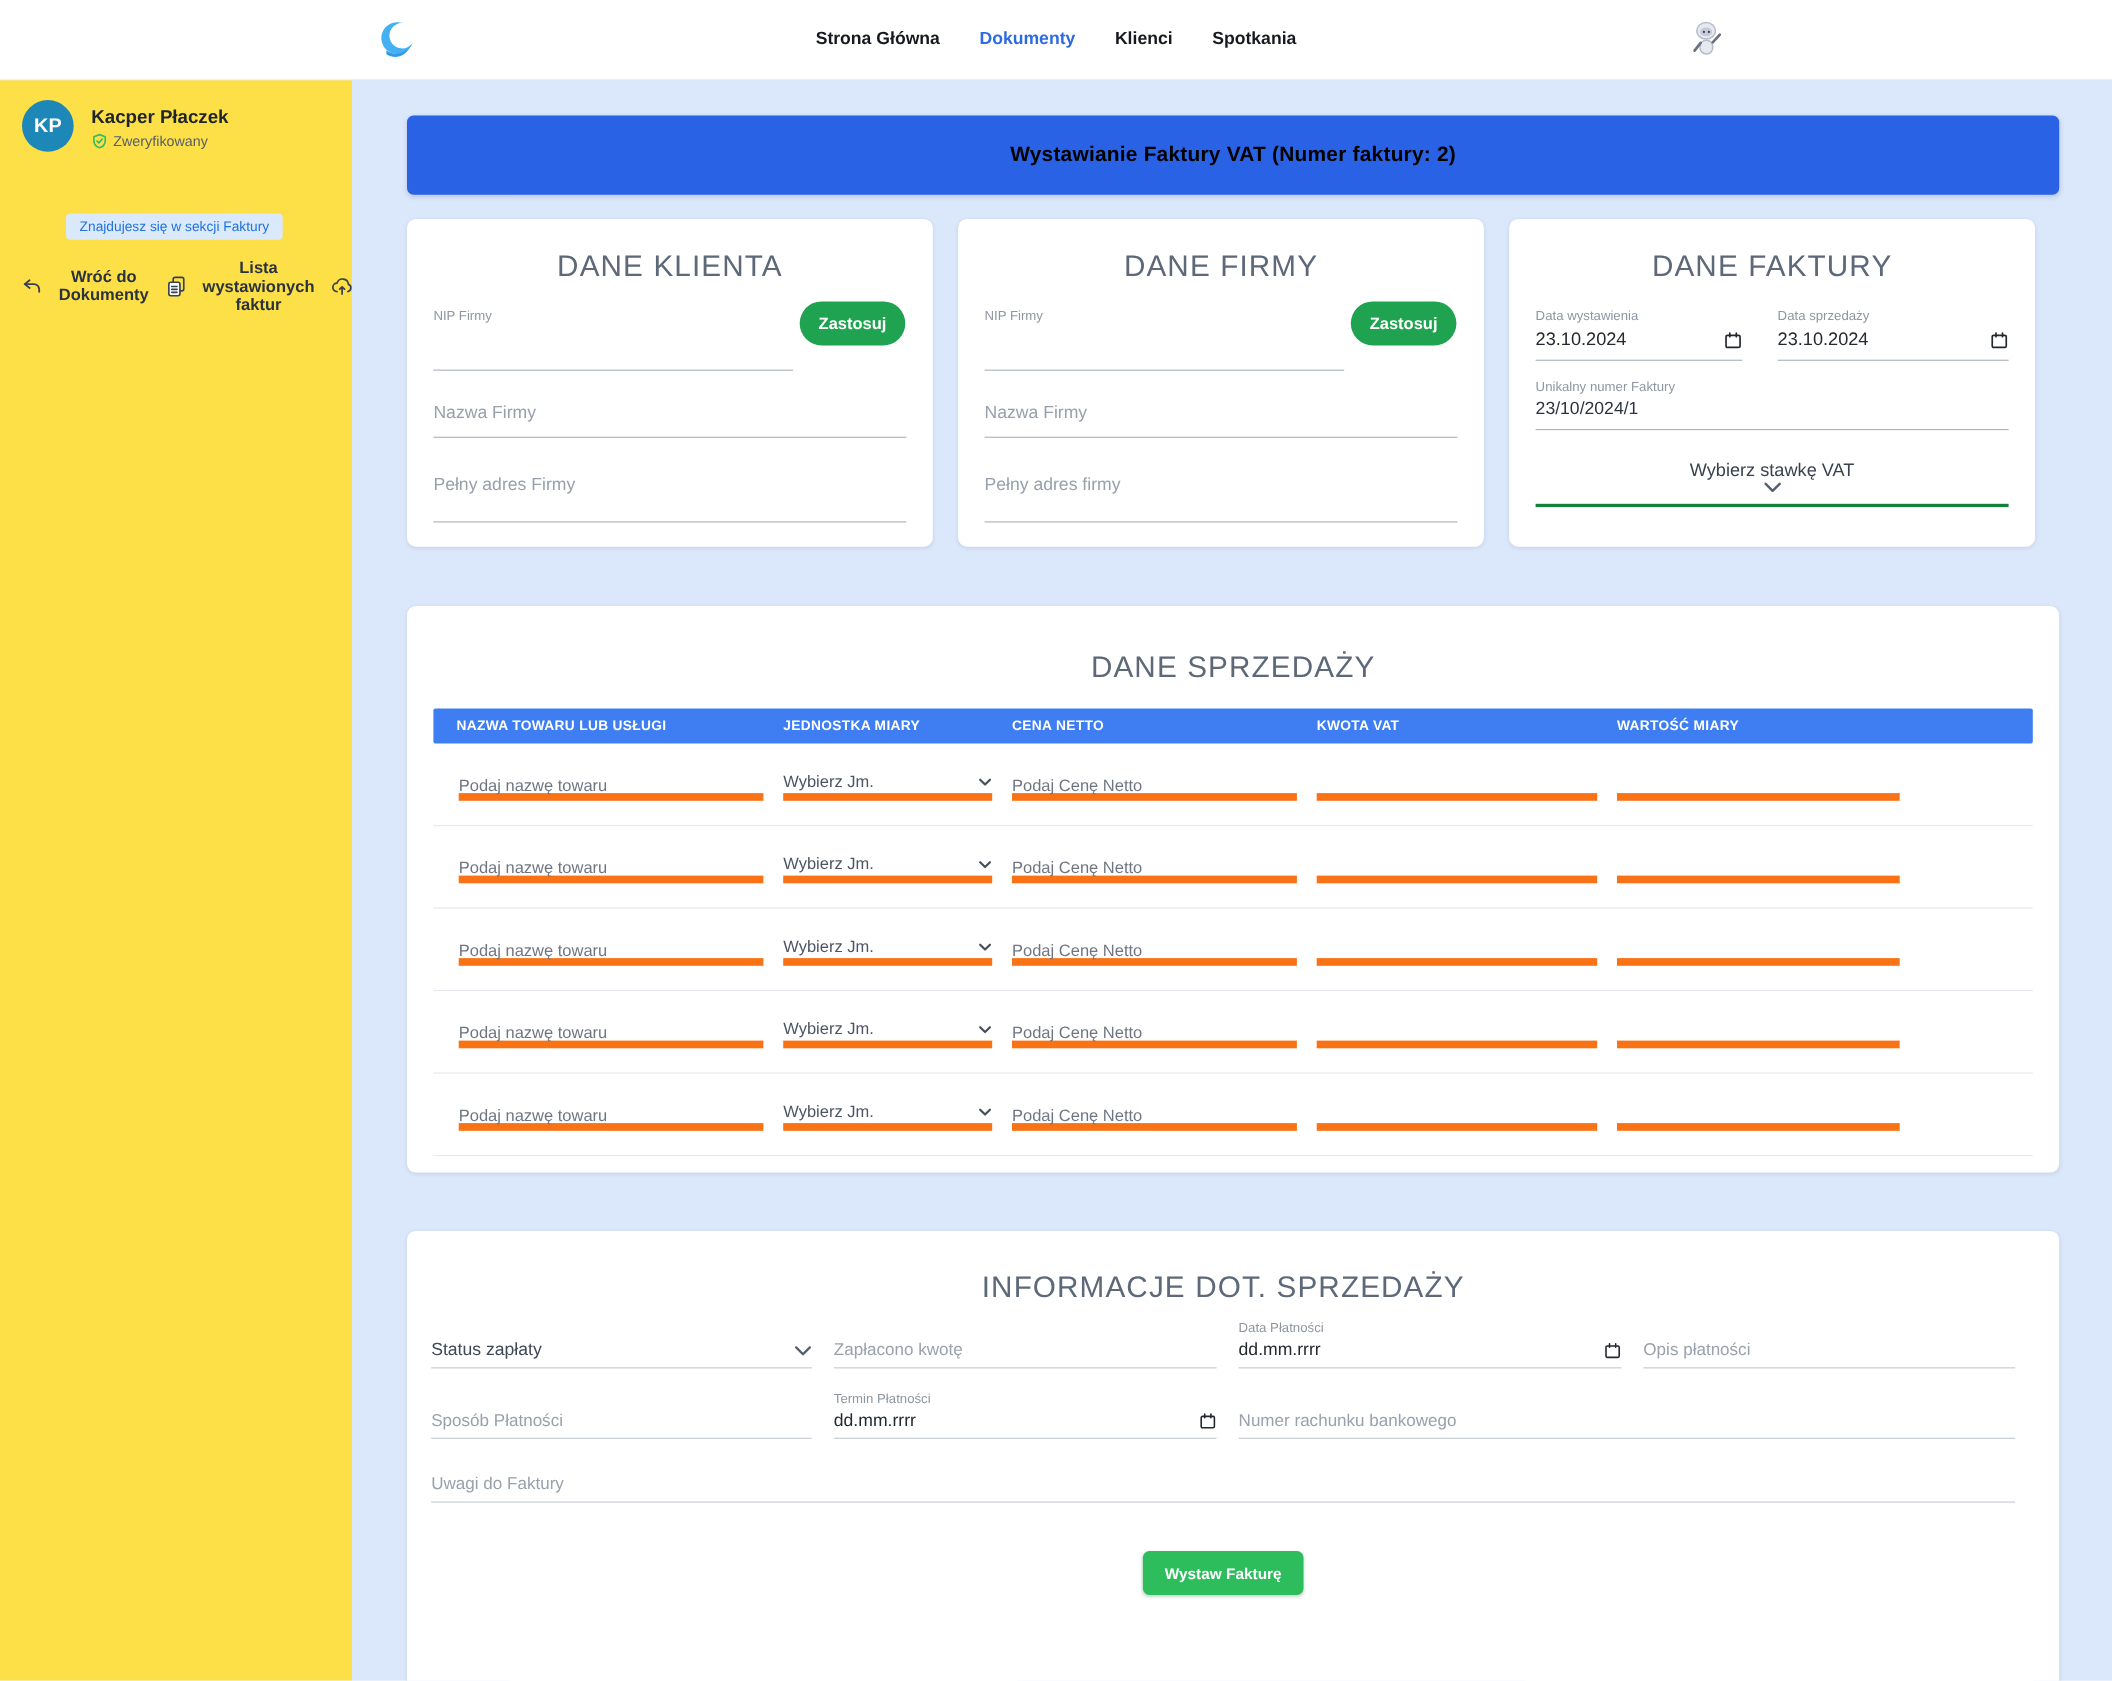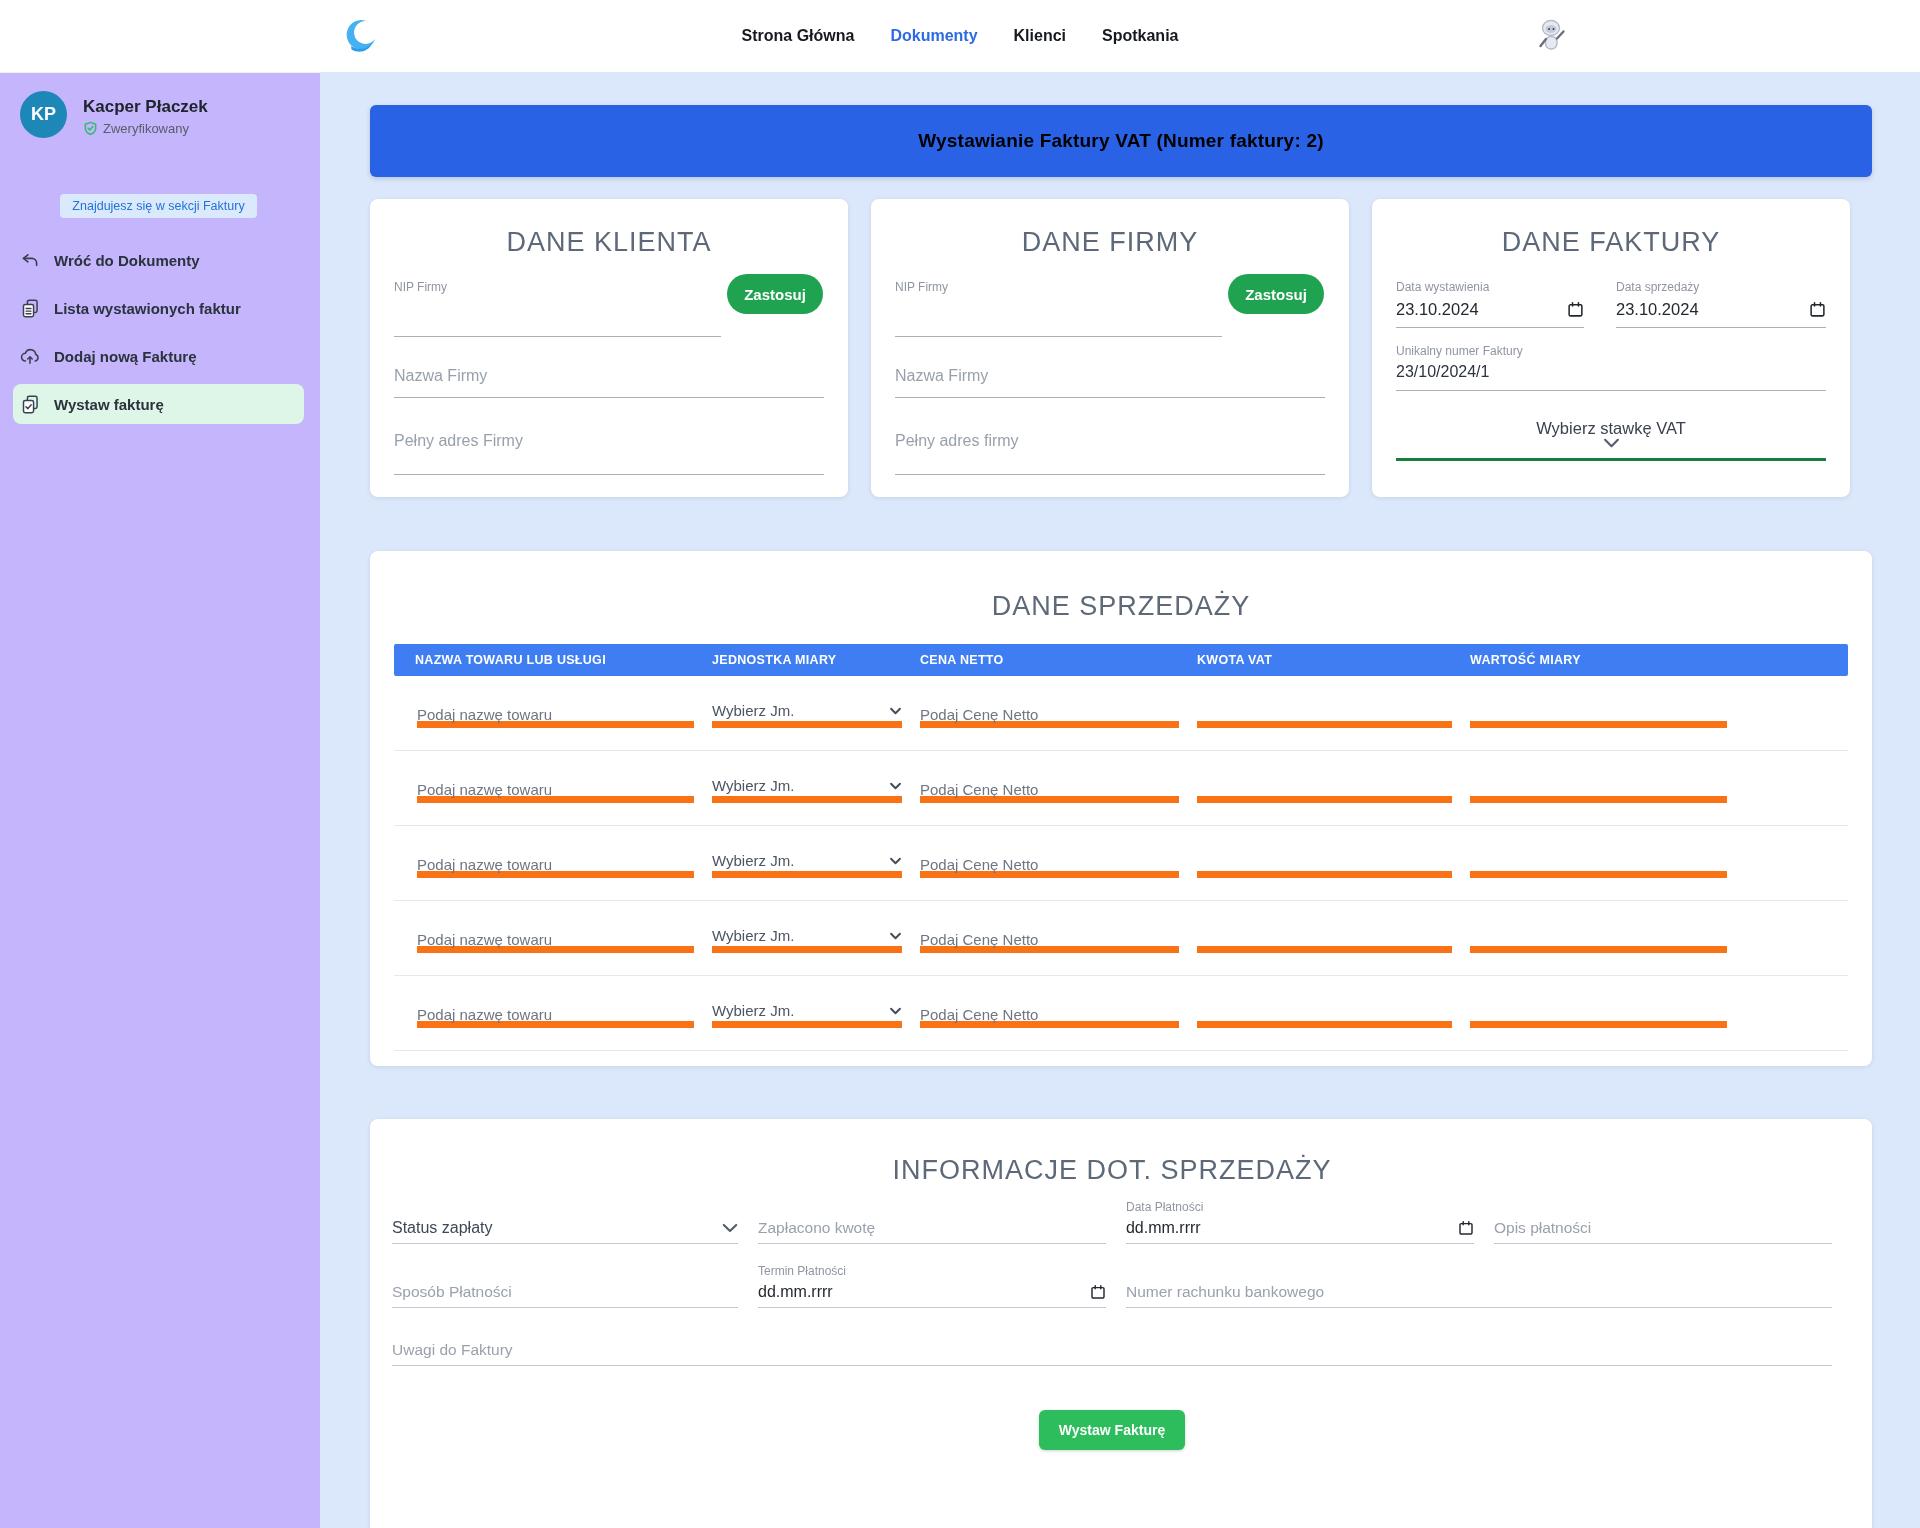--- a/index.html
+++ b/index.html
@@ -11,28 +11,28 @@
   .topbar { position:relative; height:72px; background:#ffffff; display:flex; align-items:center; justify-content:center; }
   .logo { position:absolute; left:344px; top:19px; width:34px; height:36px; cursor:pointer; }
   .topnav { display:flex; gap:36px; align-items:center; }
   .topnav .nav-item { font-size:16px; font-weight:700; color:#16191f; cursor:pointer; }
   .topnav .nav-item.nav-active { color:#2e6ae2; }
   .robot { position:absolute; right:352px; top:19px; width:32px; height:34px; cursor:pointer; }
 
   .shell { display:flex; height:1456px; }
 
   
-  .sidebar { width:320px; background:#c4b5fd; border-top:1px solid #eef1f4; padding:18px 16px 0 13px; flex-shrink:0;text-align:center; }
+  .sidebar { width:320px; background:#fde047; border-top:1px solid #eef1f4; padding:18px 16px 0 13px; flex-shrink:0;text-align:center; }
   .user { display:flex; gap:16px; align-items:flex-start; padding-left:7px; }
   .avatar { width:47px; height:47px; border-radius:50%; background:#1d87b8; color:#fff; font-size:18px; font-weight:700; display:flex; align-items:center; justify-content:center; flex-shrink:0; }
   .user-name { font-size:17px; font-weight:700; color:#20252d; padding-top:6px; }
   .verified { display:flex; align-items:center; gap:5px; margin-top:4px; font-size:13px; color:#575e69; }
   .badge-wrap { display:flex; justify-content:center; margin-top:56px; }
   .badge { background:#dbe9fc; color:#2273da; font-size:12.5px; padding:5px 12px; border-radius:4px; }
-  .menu { margin-top:22px; display:flex; flex-direction:column; gap:8px; }
+  .menu { margin-top:22px; display:flex; gap:8px; }
   .menu-item { display:flex; align-items:center; gap:13px; height:40px; padding-left:6px; border-radius:8px; cursor:pointer; }
   .menu-item .mi-icon { width:22px; height:22px; display:flex; align-items:center; justify-content:center; }
   .menu-item .mi-label { font-size:15px; font-weight:600; color:#2b323c; }
   .menu-item.active { background:#def6e7; }
 
   
   .main { flex:1; background:#dbe7fa; padding:33px 48px 0 50px; }
   .banner { height:72px; background:#2a62e6; border-radius:6px; display:flex; align-items:center; justify-content:center; color:#000000; font-size:19px; font-weight:700; letter-spacing:.2px; box-shadow:0 2px 5px rgba(30,50,110,.18); }
 
   .card { background:#fff; border-radius:8px; box-shadow:0 1px 4px rgba(25,39,70,.10); }

